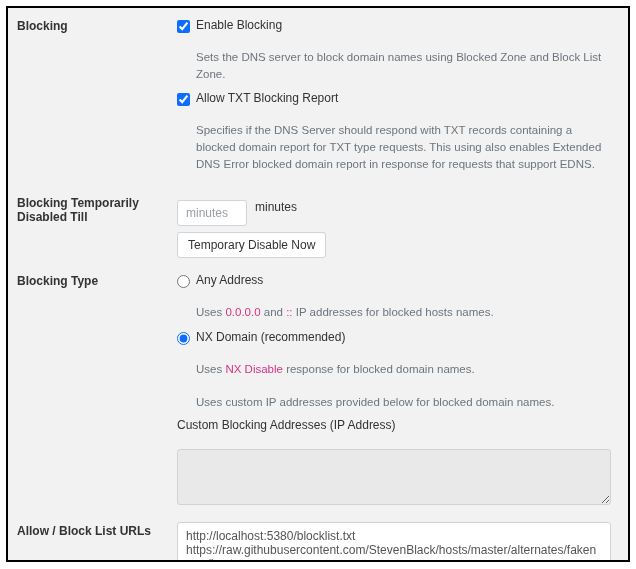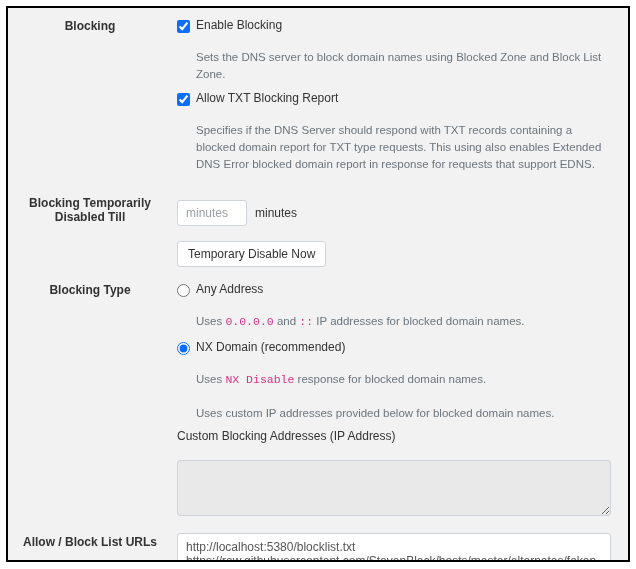--- a/index.html
+++ b/index.html
@@ -18,21 +18,21 @@
     height: 556px;
     overflow: hidden;
   }
   .form-group {
     display: flex;
     align-items: flex-start;
     margin-bottom: 14px;
   }
   .form-label {
     width: 160px;
-    text-align: center;
+    text-align: left;
     padding-right: 14px;
     padding-top: 2px;
     font-weight: 700;
     font-size: 12px;
     color: #333;
     flex-shrink: 0;
   }
   .form-content {
     flex: 1;
     min-width: 0;
@@ -50,59 +50,58 @@
     accent-color: #0d6efd;
   }
   .check-row label { font-size: 12px; color: #333; }
   .help {
     font-size: 11.5px;
     color: #6c757d;
     margin: 16px 0 8px 19px;
     line-height: 1.45;
   }
   .static { font-size: 12px; color: #333; }
-  .code { font-family: Liberation Mono, monospace; color: #d63384; }
+  .code { font-family: Liberation Sans, sans-serif; color: #d63384; }
   .input-text {
     padding: 5px 8px;
     border: 1px solid #ced4da;
     border-radius: 3px;
     font-size: 12px;
     background: #fff;
     color: #495057;
   }
   .input-text::placeholder { color: #9aa0a6; }
   .btn {
     display: inline-block;
     padding: 5px 10px;
     background: #fff;
     border: 1px solid #ced4da;
     border-radius: 3px;
     font-size: 12px;
     color: #333;
     cursor: pointer;
-    margin-top: 9px;
   }
   .textarea {
     width: 100%;
     padding: 6px 8px;
     border: 1px solid #ced4da;
     border-radius: 3px;
     background: #e9e9e9;
     font-size: 12px;
     resize: both;
     font-family: inherit;
   }
   .textarea.white { background: #fff; color: #555; }
   .bold-label {
     font-weight: 400;
     font-size: 12px;
     margin: 6px 0 17px 0;
     display: block;
   }
-  .inline-row { display: flex; align-items: center; gap: 8px; margin-top: 6px; }
+  .inline-row { display: flex; gap: 8px; margin-top: 6px; }
   .mt6 { margin-top: 6px; }
 </style>
 </head>
 <body>
 
 <div class="frame">
 
   <div class="form-group">
     <div class="form-label">Blocking</div>
     <div class="form-content">
@@ -134,21 +133,21 @@
   </div>
 
   <div class="form-group">
     <div class="form-label">Blocking Type</div>
     <div class="form-content">
       <div class="check-row">
         <input type="radio" name="btype" style="">
         <label>Any Address</label>
       </div>
       <div class="help">
-        <span>Uses </span><span class="code">0.0.0.0</span><span> and </span><span class="code">::</span><span> IP addresses for blocked domain names.</span>
+        <span>Uses </span><span class="code">0.0.0.0</span><span> and </span><span class="code">::</span><span> IP addresses for blocked hosts names.</span>
       </div>
 
       <div class="check-row">
         <input type="radio" name="btype" checked="" style="">
         <label>NX Domain (recommended)</label>
       </div>
       <div class="help">
         <span>Uses </span><span class="code">NX Disable</span><span> response for blocked domain names.</span>
       </div>
 

